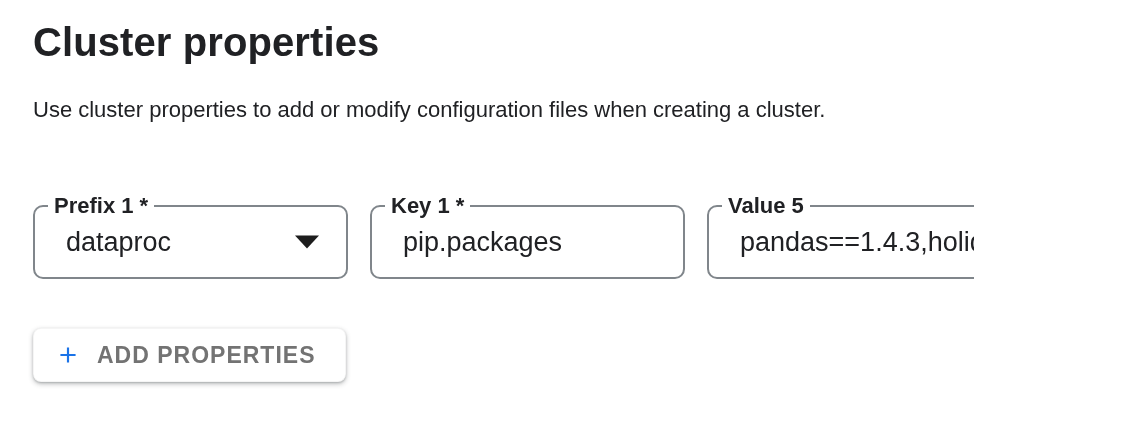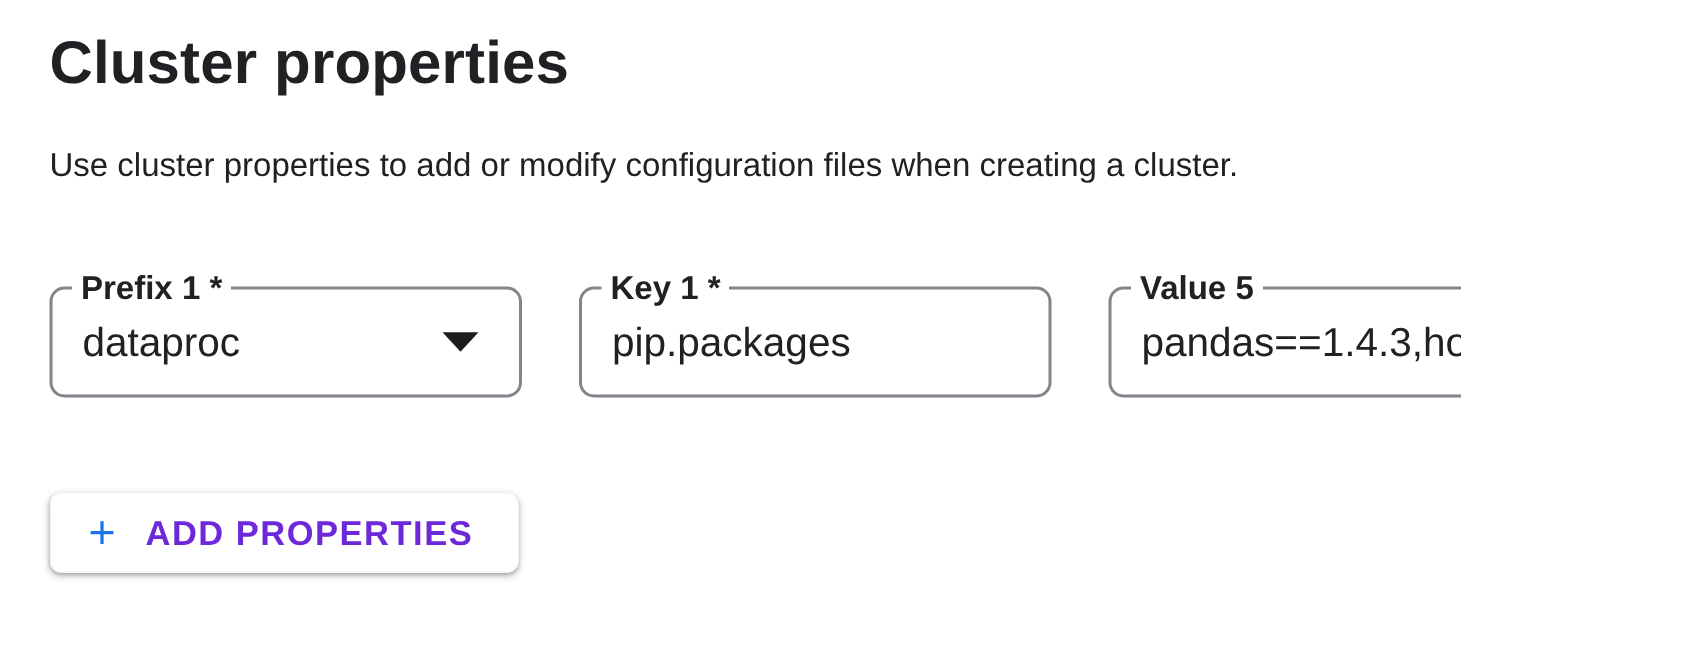--- a/index.html
+++ b/index.html
@@ -28,23 +28,23 @@
     left: 33px;
     top: 95px;
     font-size: 22px;
     line-height: 30px;
     font-weight: 400;
     color: #202124;
   }
   .fields-row {
     position: absolute;
     left: 33px;
-    top: 191px;
+    top: 205px;
     display: flex;
-    gap: 38px;
+    gap: 22px;
     justify-content: flex-end;
   }
   .field {
     position: relative;
     width: 315px;
     height: 74px;
     border: 2px solid #80868b;
     border-radius: 10px;
     background: #ffffff;
     display: flex;
@@ -58,21 +58,21 @@
     left: 13px;
     padding: 0 6px;
     background: #ffffff;
     font-size: 22px;
     line-height: 28px;
     font-weight: 700;
     color: #202124;
     white-space: nowrap;
   }
   .field-value {
-    padding-left: 20px;
+    padding-left: 31px;
     font-size: 27px;
     line-height: 32px;
     font-weight: 400;
     color: #202124;
     white-space: nowrap;
   }
   .field-value.clipped {
     display: block;
     max-width: 266px;
     overflow: hidden;
@@ -98,21 +98,21 @@
     gap: 16px;
     padding: 0 30px 0 21px;
     background: #ffffff;
     border: 1px solid rgba(0,0,0,0.04);
     border-radius: 8px;
     box-shadow: 0 2px 5px rgba(60,64,67,0.32), 0 1px 2px rgba(60,64,67,0.22);
     cursor: pointer;
     font-family: "Liberation Sans", sans-serif;
   }
   .add-btn-label {
-    color: #6d28d9;
+    color: #737373;
     font-size: 23px;
     font-weight: 700;
     letter-spacing: 1px;
     white-space: nowrap;
   }
   .plus-icon { display: block; }
 </style>
 </head>
 <body>
 

